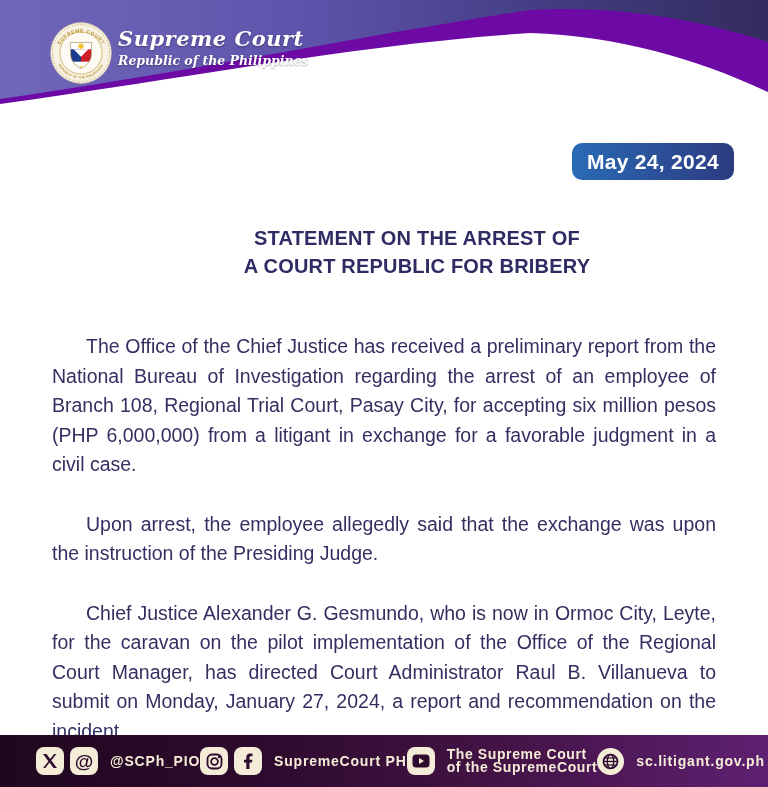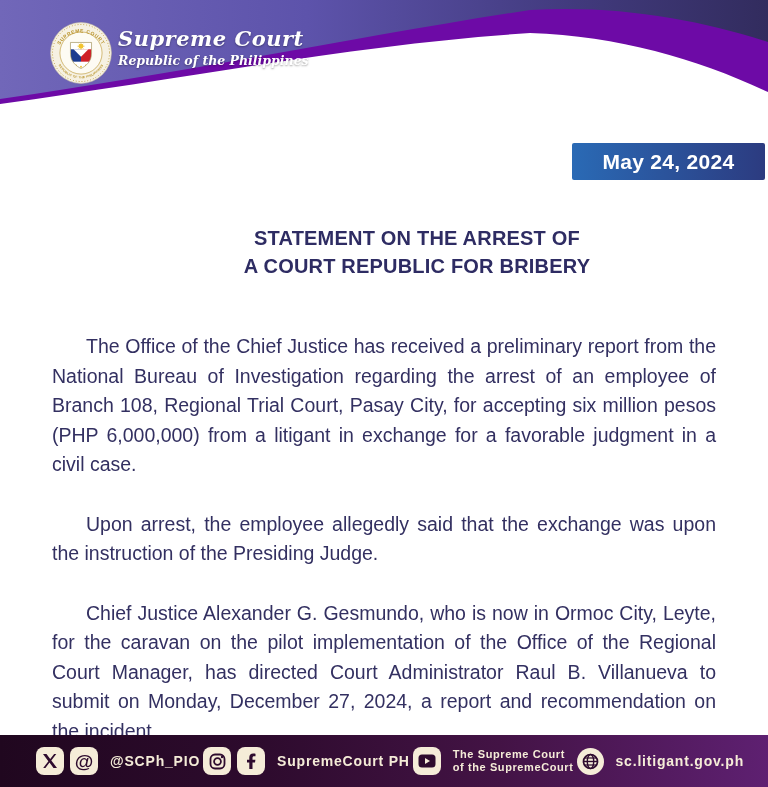--- a/index.html
+++ b/index.html
@@ -17,22 +17,22 @@
     font-family:"DejaVu Serif",serif;font-weight:700;font-style:italic;
     font-size:21px;letter-spacing:.5px;text-shadow:0 1px 2px rgba(0,0,0,.35);
     white-space:nowrap;
   }
   .org-sub{
     font-family:"DejaVu Serif",serif;font-weight:700;font-style:italic;
     font-size:12.5px;margin-top:2px;text-shadow:0 1px 2px rgba(0,0,0,.35);
     white-space:nowrap;
   }
   .date-badge{
-    position:absolute;left:572px;top:143px;width:193px;height:37px;
-    border-radius:2px;background:linear-gradient(90deg,#2a6ab5 0%,#2c3b80 100%);
+    position:absolute;left:572px;top:143px;width:162px;height:37px;
+    border-radius:10px;background:linear-gradient(90deg,#2a6ab5 0%,#2c3b80 100%);
     display:flex;align-items:center;justify-content:center;
     color:#ffffff;font-size:21px;font-weight:600;letter-spacing:.3px;
   }
 
   
   .title{
     position:absolute;top:224px;left:0;width:768px;text-align:center;
     color:#2e2c63;font-weight:700;font-size:20px;line-height:28px;letter-spacing:.2px;padding-left:33px;
   }
   .content{position:absolute;top:316px;left:52px;width:664px;}
@@ -55,21 +55,21 @@
   }
   .icon-tile svg{display:block;}
   .icon-circle{
     width:27px;height:27px;border-radius:50%;background:#f5ecd8;
     display:flex;align-items:center;justify-content:center;flex:0 0 auto;
   }
   .social-label{
     color:#f5ecd8;font-size:14px;font-weight:600;letter-spacing:.8px;
     margin-left:6px;white-space:nowrap;
   }
-  .social-label.two-line{font-size:11px;line-height:13px;letter-spacing:.6px;}
+  .social-label.two-line{font-size:14px;line-height:13px;letter-spacing:.6px;}
   .glyph-letter{
     font-weight:700;color:#2e0b2e;font-size:18px;line-height:1;
     font-family:"Liberation Sans",sans-serif;
   }
 </style>
 </head>
 <body>
 
 <div class="page">
 
@@ -134,21 +134,21 @@
   <div class="date-badge">May 24, 2024</div>
 
   <div class="title">
     <div>STATEMENT ON THE ARREST OF</div>
     <div>A COURT REPUBLIC FOR BRIBERY</div>
   </div>
 
   <div class="content">
     <p>The Office of the Chief Justice has received a preliminary report from the National Bureau of Investigation regarding the arrest of an employee of Branch 108, Regional Trial Court, Pasay City, for accepting six million pesos (PHP 6,000,000) from a litigant in exchange for a favorable judgment in a civil case.</p>
     <p>Upon arrest, the employee allegedly said that the exchange was upon the instruction of the Presiding Judge.</p>
-    <p>Chief Justice Alexander G. Gesmundo, who is now in Ormoc City, Leyte, for the caravan on the pilot implementation of the Office of the Regional Court Manager, has directed Court Administrator Raul B. Villanueva to submit on Monday, December 27, 2024, a report and recommendation on the incident.</p>
+    <p>Chief Justice Alexander G. Gesmundo, who is now in Ormoc City, Leyte, for the caravan on the pilot implementation of the Office of the Regional Court Manager, has directed Court Administrator Raul B. Villanueva to submit on Monday, January 27, 2024, a report and recommendation on the incident.</p>
   </div>
 
   <div class="footer">
 
     <div class="social-group">
       <span class="icon-tile">
         <svg width="16" height="16" viewBox="0 0 16 16">
           <path d="M1,1 L6.4,8.2 L1.2,15 H3.4 L7.5,9.6 L11.5,15 H15 L9.3,7.4 L14.3,1 H12.1 L8.2,6 L4.5,1 Z" fill="#2e0b2e"></path>
         </svg>
       </span>

